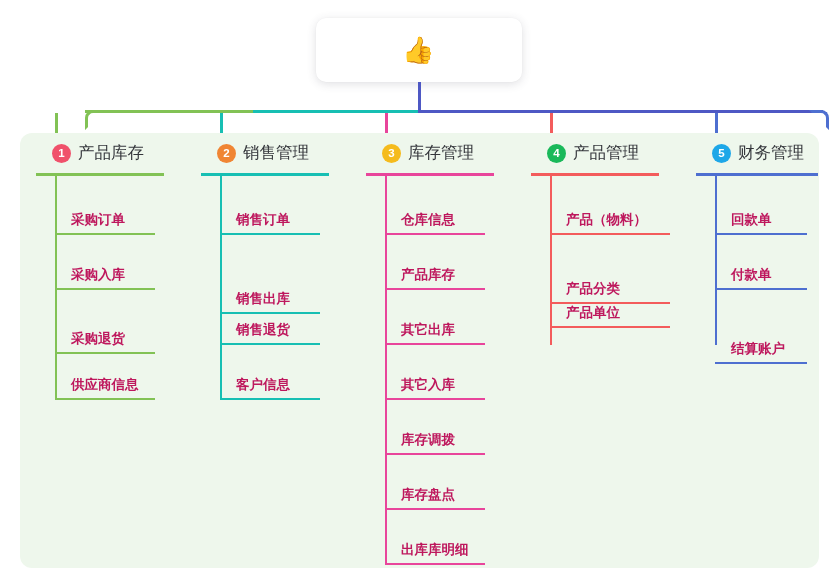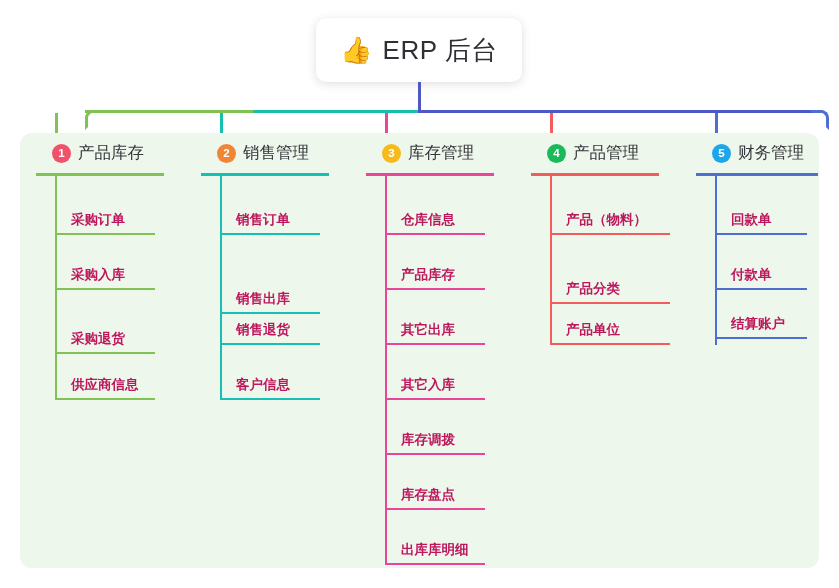--- a/index.html
+++ b/index.html
@@ -68,21 +68,20 @@
   }
   .item-rule{position:absolute;left:0;bottom:0;height:2px;}
 </style>
 </head>
 <body>
 
 <div id="root">
 
   <div class="title-card">
     <span class="title-emoji">👍</span>
-    <span class="title-text">ERP 后台</span>
   </div>
 
   <div class="stem-main"></div>
 
   <div id="connectors">
       <div class="bus" style="left: 85px; width: 168px; background: rgb(130, 194, 85);"></div>
       <div class="bus" style="left: 253px; width: 165px; background: rgb(23, 191, 179);"></div>
       <div class="bus" style="left: 418px; width: 405px; background: rgb(78, 88, 196);"></div>
       <div class="drop" style="left: 55px; top: 113px; height: 32px; background: rgb(130, 194, 85);"></div>
       <div class="drop" style="left: 220px; top: 113px; height: 32px; background: rgb(23, 191, 179);"></div>
@@ -188,40 +187,40 @@
         <div class="col-rule" style="width: 128px; background: rgb(243, 92, 92);"></div>
         <div class="spine" style="height: 171px; background: rgb(243, 92, 92);"></div>
         <div class="item" style="top: 47px; height: 55px; width: 120px;">
           <span class="item-label">产品（物料）</span>
           <div class="item-rule" style="width: 120px; background: rgb(243, 92, 92);"></div>
         </div>
         <div class="item" style="top: 102px; height: 69px; width: 120px;">
           <span class="item-label">产品分类</span>
           <div class="item-rule" style="width: 120px; background: rgb(243, 92, 92);"></div>
         </div>
-        <div class="item" style="top: 157px; height: 55px; width: 120px;">
+        <div class="item" style="top: 140px; height: 55px; width: 120px;">
           <span class="item-label">产品单位</span>
           <div class="item-rule" style="width: 120px; background: rgb(243, 92, 92);"></div>
         </div>
       </div>
       <div class="col" style="left: 696px; top: 133px; width: 122px;">
         <div class="col-head">
           <span class="badge" style="background: rgb(30, 167, 232);">5</span>
           <span class="col-title">财务管理</span>
         </div>
         <div class="col-rule" style="width: 122px; background: rgb(78, 111, 208);"></div>
         <div class="spine" style="height: 171px; background: rgb(78, 111, 208);"></div>
         <div class="item" style="top: 47px; height: 55px; width: 92px;">
           <span class="item-label">回款单</span>
           <div class="item-rule" style="width: 92px; background: rgb(78, 111, 208);"></div>
         </div>
         <div class="item" style="top: 102px; height: 55px; width: 92px;">
           <span class="item-label">付款单</span>
           <div class="item-rule" style="width: 92px; background: rgb(78, 111, 208);"></div>
         </div>
-        <div class="item" style="top: 148px; height: 58px; width: 92px;">
+        <div class="item" style="top: 173px; height: 58px; width: 92px;">
           <span class="item-label">结算账户</span>
           <div class="item-rule" style="width: 92px; background: rgb(78, 111, 208);"></div>
         </div>
       </div>
     </div>
 
 </div>
 
 </body></html>

